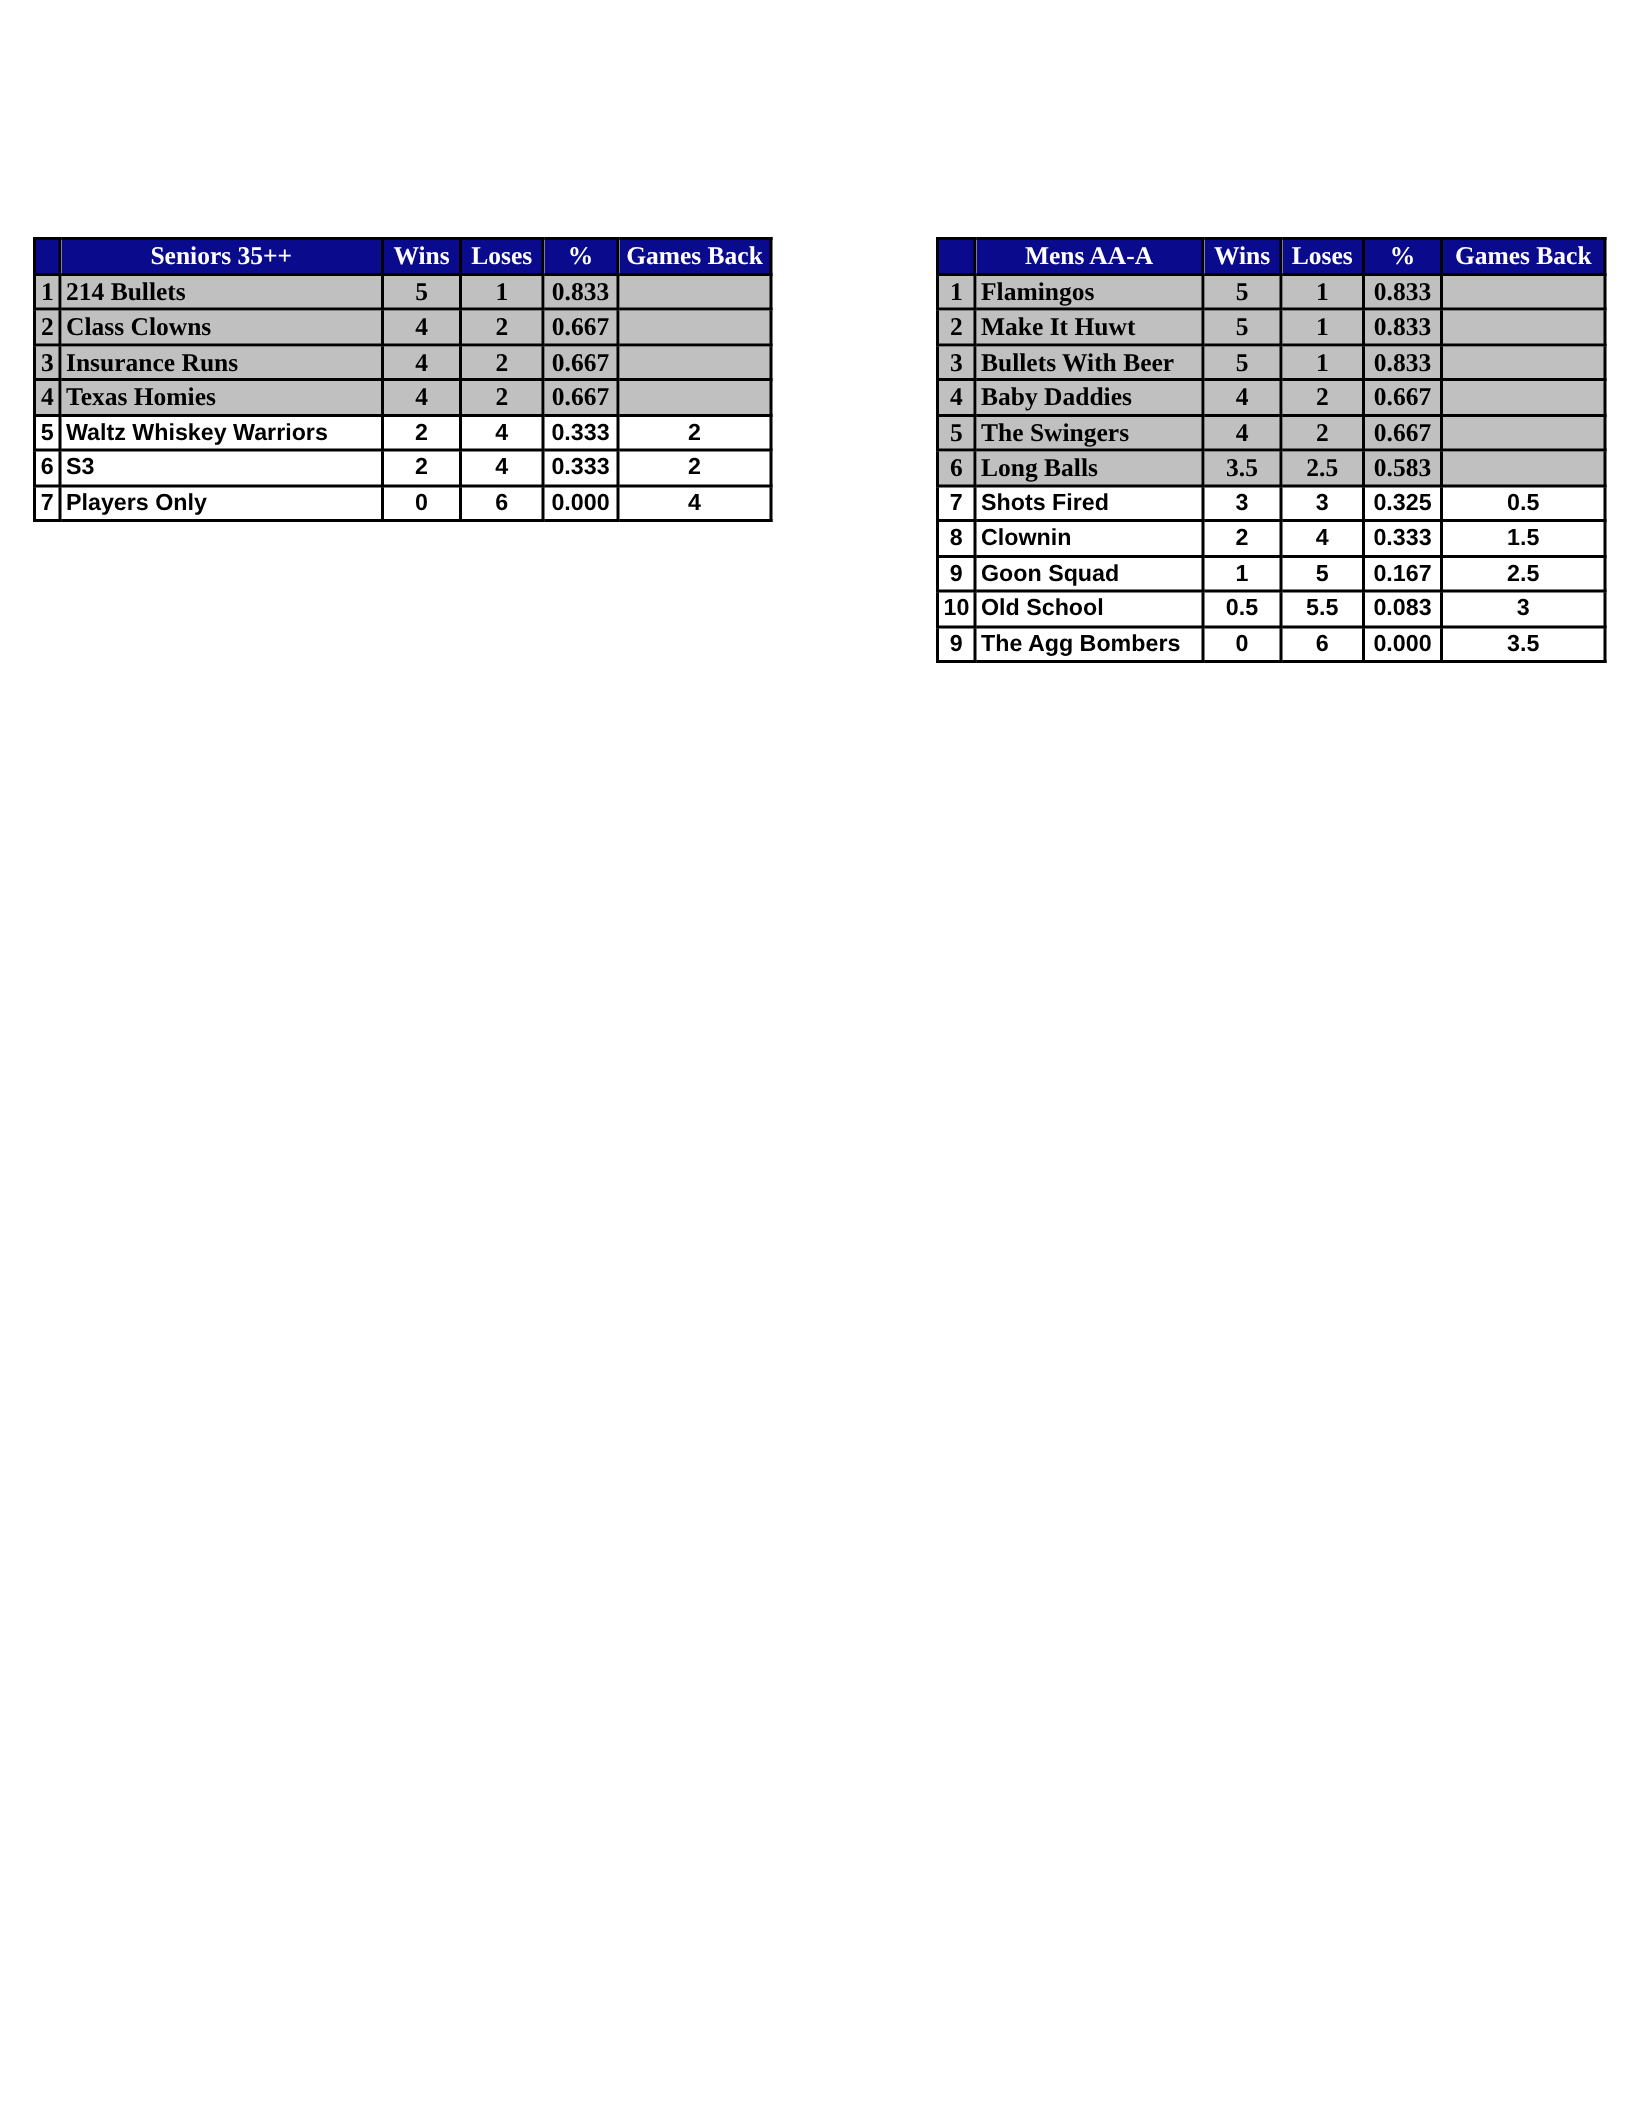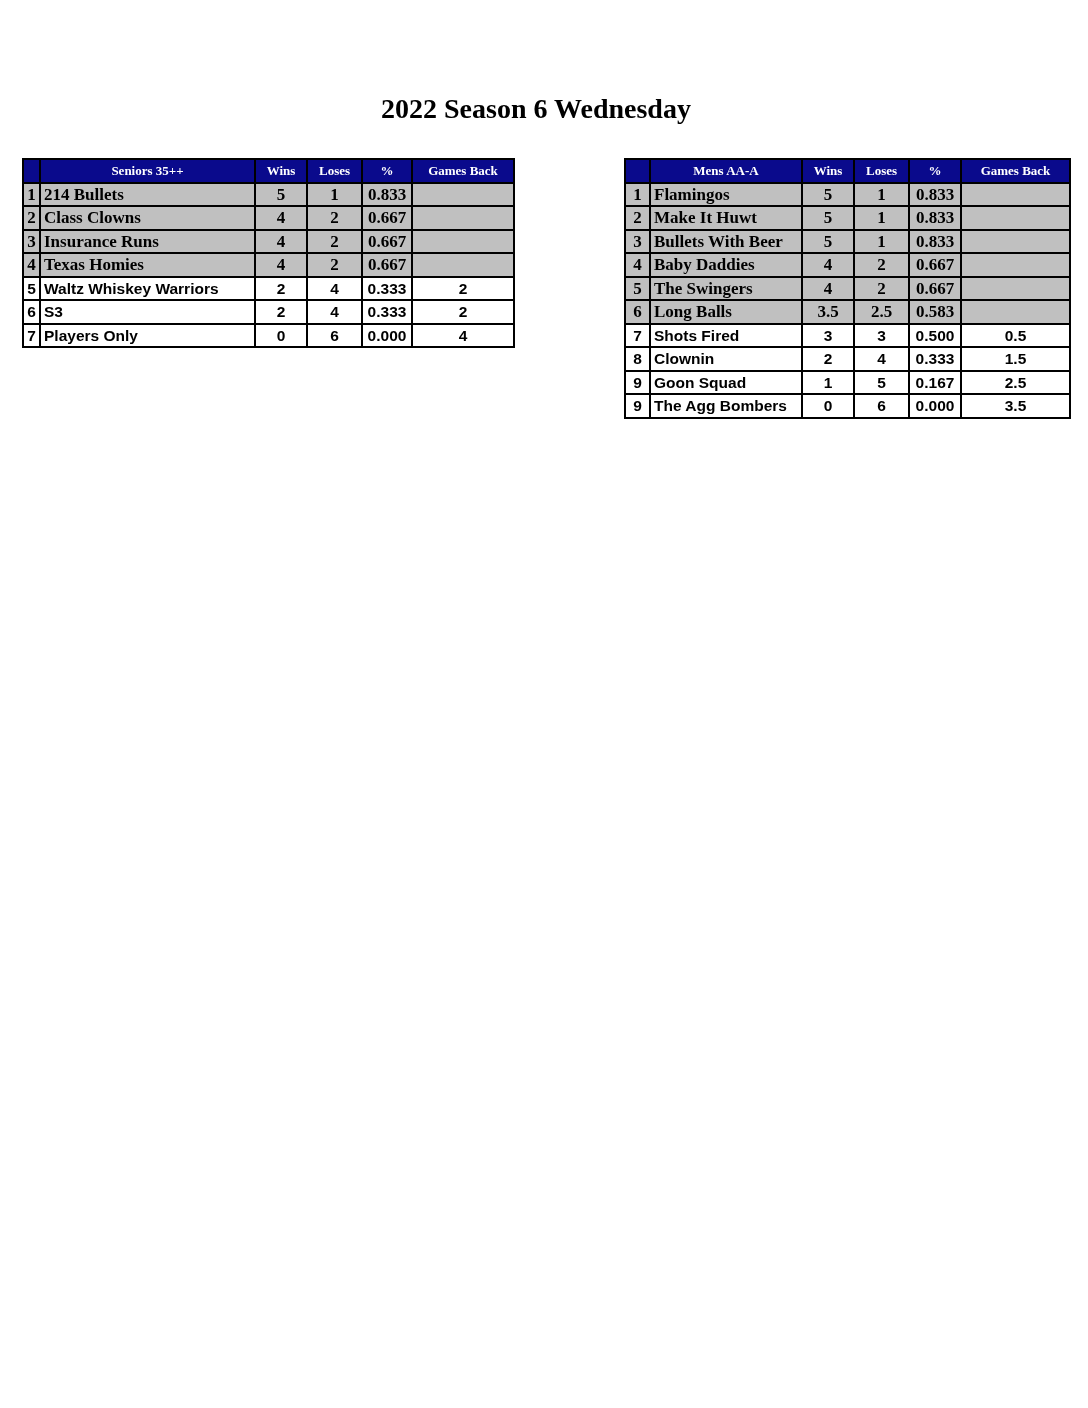--- a/index.html
+++ b/index.html
@@ -51,21 +51,21 @@
     overflow:hidden;
     white-space:nowrap;
     line-height:1;
     vertical-align:middle;
   }
   table.standings thead th{
     background:var(--header-bg);
     color:var(--header-text);
     font-family:"Liberation Serif", serif;
     font-weight:bold;
-    font-size:13px;
+    font-size:17px;
     text-align:center;
   }
   tr.shaded td{
     background:var(--shaded-row);
     font-family:"Liberation Serif", serif;
     font-weight:bold;
     font-size:17px;
     color:var(--text);
   }
   tr.plain td{
@@ -77,21 +77,20 @@
   }
   td.rank{text-align:center;padding:0 1px;}
   td.team{text-align:left;padding-left:5px;}
   td.num{text-align:center;}
 </style>
 </head>
 <body>
 
 <div class="page">
 
-  <h1 class="doc-title">2022 Season 6 Wednesday</h1>
 
   <table class="standings left-table">
     <colgroup>
       <col style="width:17px">
         <col style="width:215px">
         <col style="width:52px">
       <col style="width:55px">
         <col style="width:50px">
         <col style="width:102px">
     </colgroup>
@@ -231,38 +230,46 @@
           <td class="num">3.5</td>
           <td class="num">2.5</td>
           <td class="num">0.583</td>
           <td class="num"></td>
         </tr>
         <tr class="plain">
           <td class="rank">7</td>
           <td class="team">Shots Fired</td>
           <td class="num">3</td>
           <td class="num">3</td>
-          <td class="num">0.500</td>
+          <td class="num">0.325</td>
           <td class="num">0.5</td>
         </tr>
         <tr class="plain">
           <td class="rank">8</td>
           <td class="team">Clownin</td>
           <td class="num">2</td>
           <td class="num">4</td>
           <td class="num">0.333</td>
           <td class="num">1.5</td>
         </tr>
         <tr class="plain">
           <td class="rank">9</td>
           <td class="team">Goon Squad</td>
           <td class="num">1</td>
           <td class="num">5</td>
           <td class="num">0.167</td>
           <td class="num">2.5</td>
+        </tr>
+        <tr class="plain">
+          <td class="rank">10</td>
+          <td class="team">Old School</td>
+          <td class="num">0.5</td>
+          <td class="num">5.5</td>
+          <td class="num">0.083</td>
+          <td class="num">3</td>
         </tr>
         <tr class="plain">
           <td class="rank">9</td>
           <td class="team">The Agg Bombers</td>
           <td class="num">0</td>
           <td class="num">6</td>
           <td class="num">0.000</td>
           <td class="num">3.5</td>
         </tr>
       </tbody>

